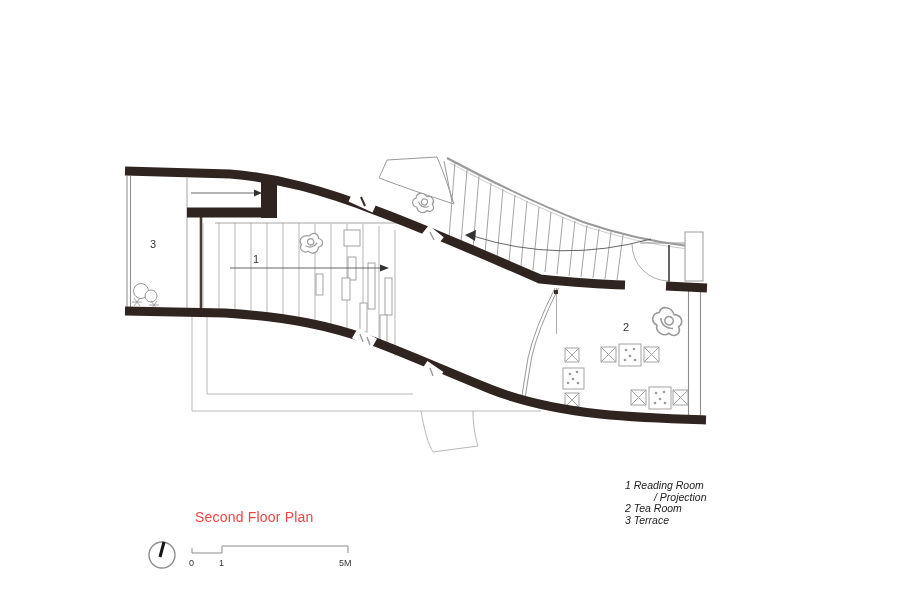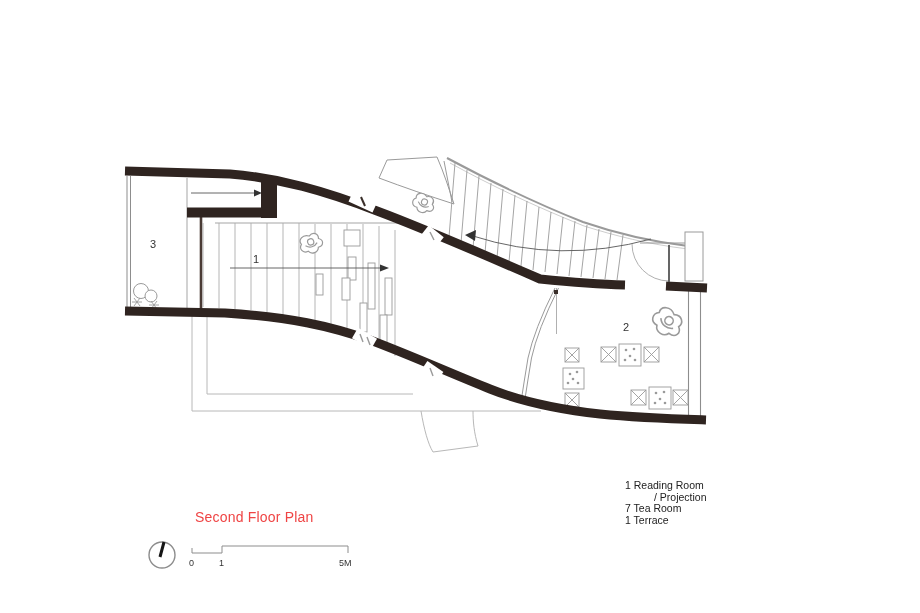--- a/index.html
+++ b/index.html
@@ -1,21 +1,21 @@
 <!DOCTYPE html>
 <html><head>
 <meta charset="utf-8">
 <style>
   html,body{margin:0;padding:0;background:#ffffff;}
   #canvas{position:relative;width:920px;height:613px;background:#ffffff;overflow:hidden;
           font-family:"Liberation Sans",sans-serif;}
   #plan-svg{position:absolute;left:0;top:0;}
   .annot{position:absolute;color:#2b2b2b;}
   #plan-title{left:195px;top:509px;font-size:14px;letter-spacing:.2px;color:#ef4444;}
-  #legend{left:625px;top:480px;font-size:10.5px;line-height:11.5px;color:#222;}
+  #legend{left:625px;top:480px;font-size:10.5px;line-height:11.5px;color:#222;font-style:italic;}
   #legend .indent{padding-left:7px;margin-left:22px;}
   .svgtxt{font-family:"Liberation Sans",sans-serif;fill:#333;}
 </style>
 </head>
 <body>
 
 <div id="canvas">
 
 <svg id="plan-svg" width="920" height="613" viewBox="0 0 920 613">
 
@@ -238,17 +238,17 @@
     <text class="svgtxt" x="219" y="566" font-size="9" fill="#444">1</text>
     <text class="svgtxt" x="339" y="566" font-size="9" fill="#444">5M</text>
   </g>
 </svg>
 
 <div id="plan-title" class="annot">Second Floor Plan</div>
 
 <div id="legend" class="annot">
   <div>1 Reading Room</div>
   <div class="indent">/ Projection</div>
-  <div>7 Tea Room</div>
-  <div>1 Terrace</div>
+  <div>2 Tea Room</div>
+  <div>3 Terrace</div>
 </div>
 
 </div>
 
 </body></html>

